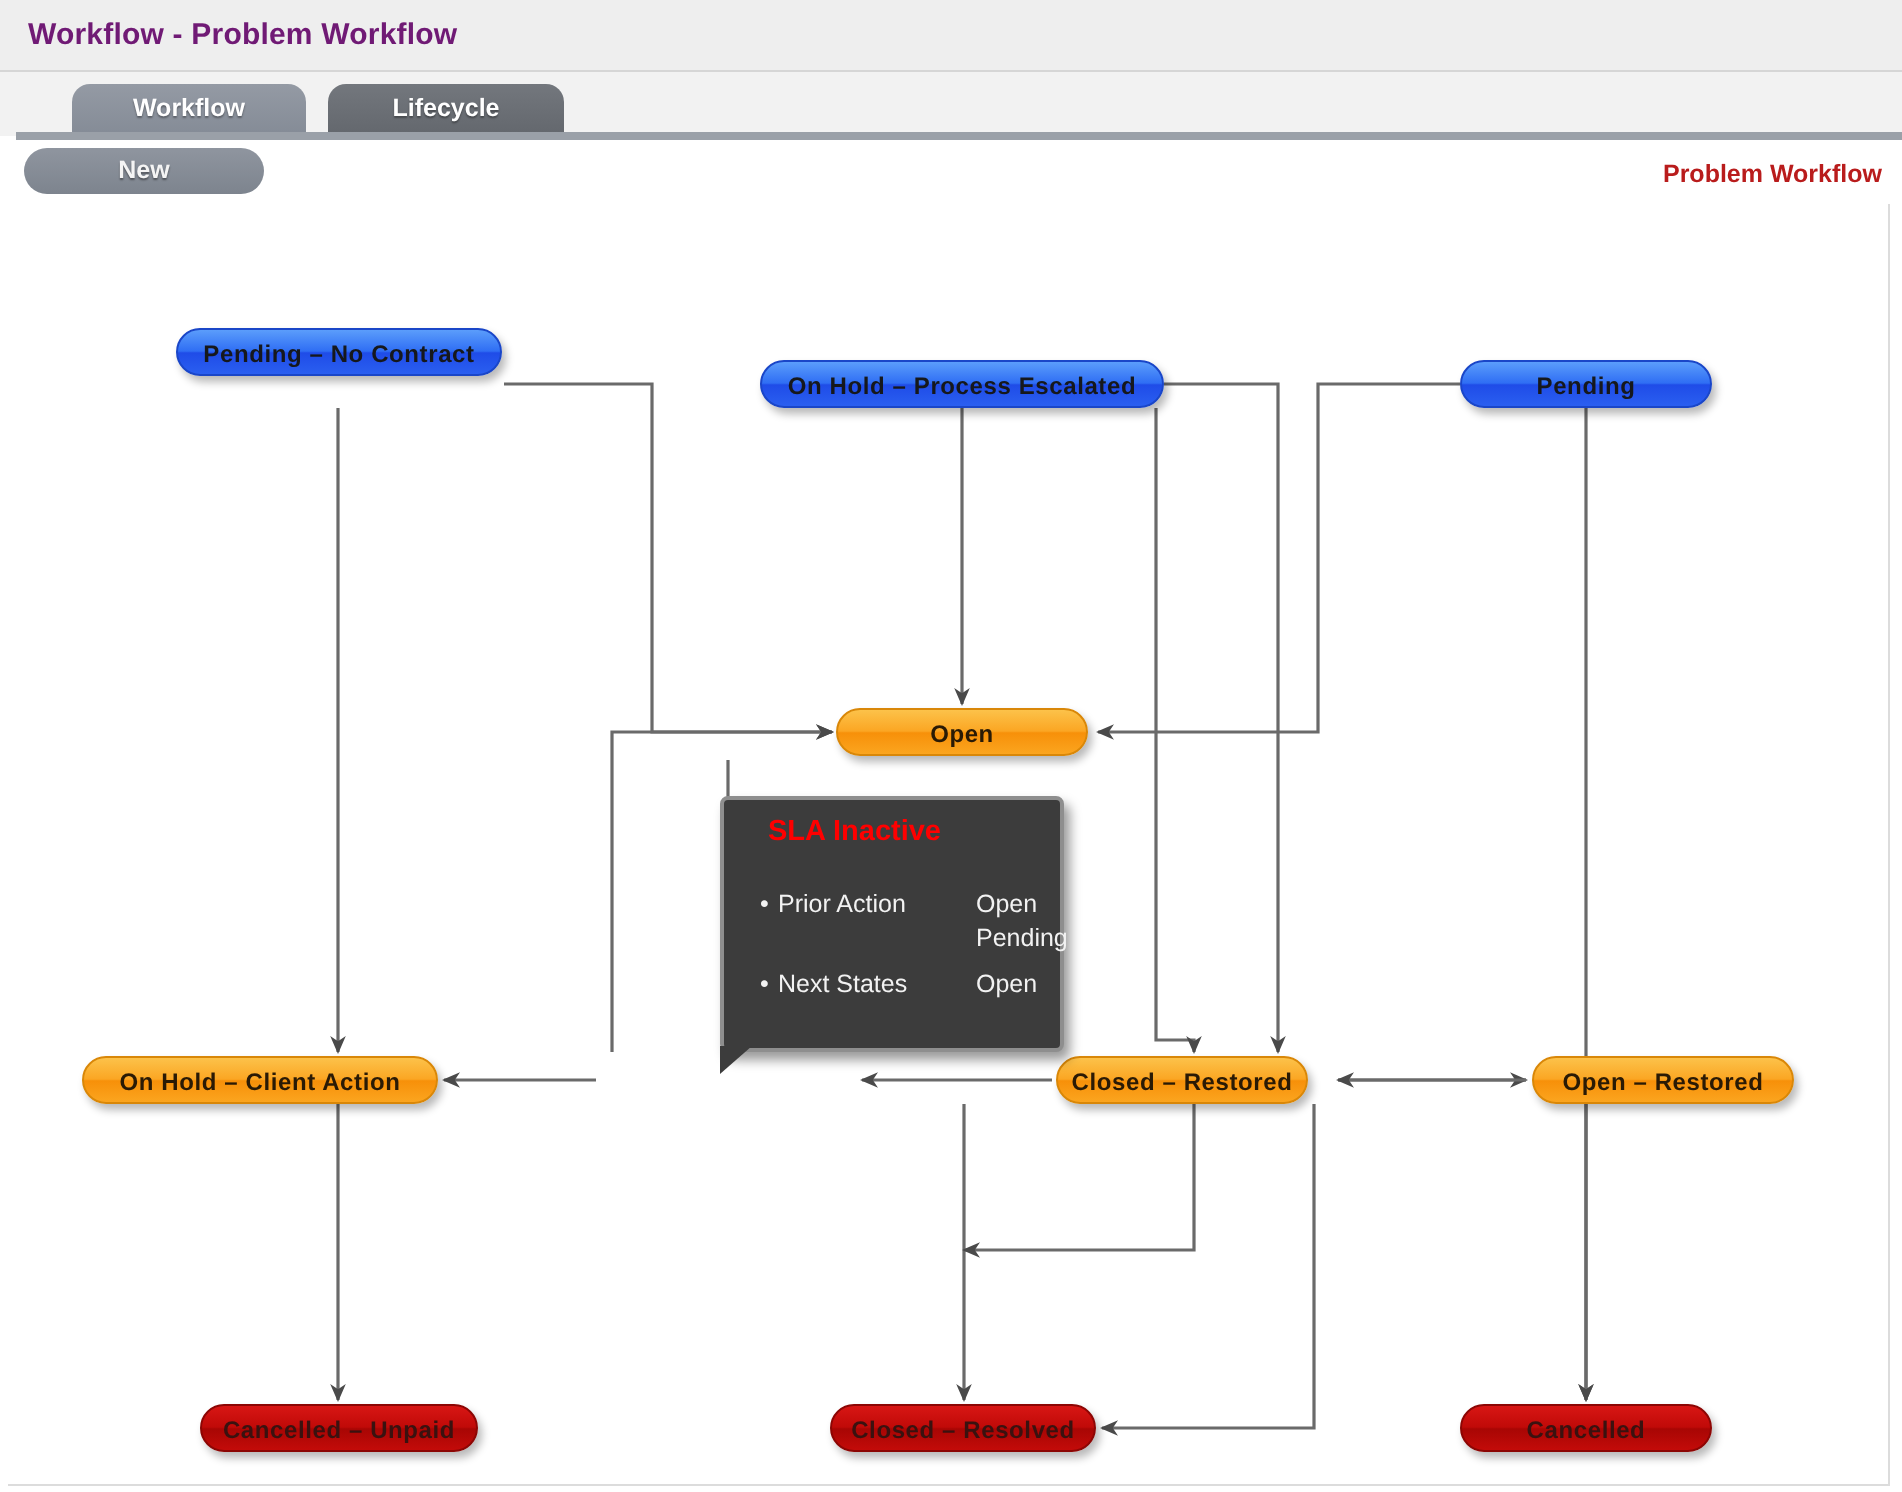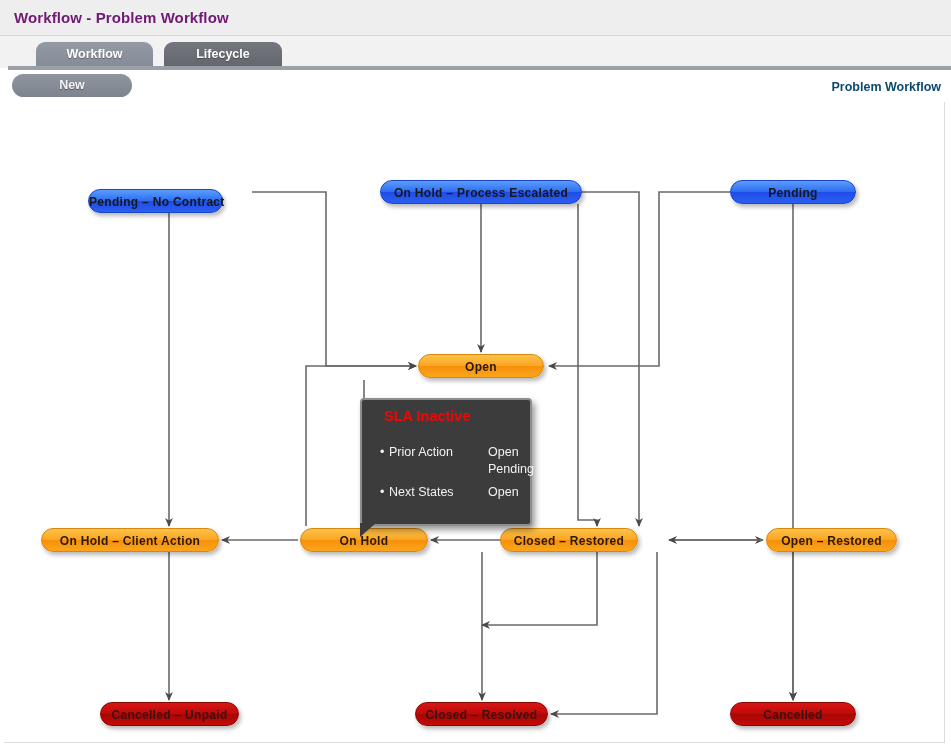--- a/index.html
+++ b/index.html
@@ -95,21 +95,21 @@
     text-shadow: 0 1px 1px rgba(0,0,0,0.4);
     box-sizing: border-box;
   }
   #btn-new { left: 12px; width: 120px; }
 
   #panel-label {
     position: absolute;
     right: 10px; top: 80px;
     font-size: 12.5px;
     font-weight: bold;
-    color: #0c4a6e;
+    color: #b91c1c;
   }
 
   
   #canvas {
     position: absolute;
     left: 4px; top: 102px;
     width: 940px; height: 640px;
     background: #ffffff;
     border-right: 1px solid #dcdcdc;
     border-bottom: 1px solid #dcdcdc;
@@ -251,29 +251,28 @@
 
       <path d="M593,450 L593,523 L478,523" marker-end="url(#ah)"></path>
 
       <path d="M653,450 L653,612 L547,612" marker-end="url(#ah)"></path>
 
       <path d="M789,450 L789,598" marker-end="url(#ah)"></path>
 
     </g>
   </svg>
 
-  <div class="node blue" style="left:84px;  top:87px;  width:135px;">Pending – No Contract</div>
+  <div class="node blue" style="left:84px;  top:62px;  width:163px;">Pending – No Contract</div>
   <div class="node blue" style="left:376px; top:78px;  width:202px;">On Hold – Process Escalated</div>
   <div class="node blue" style="left:726px; top:78px;  width:126px;">Pending</div>
 
   <div class="node orange" style="left:414px; top:252px; width:126px;">Open</div>
 
   <div class="node orange" style="left:37px;  top:426px; width:178px;">On Hold – Client Action</div>
-  <div class="node orange" style="left:296px; top:426px; width:128px;">On Hold</div>
-  <div class="node orange" style="left:496px; top:426px; width:138px;">Closed – Restored</div>
+  <div class="node orange" style="left:524px; top:426px; width:126px;">Closed – Restored</div>
   <div class="node orange" style="left:762px; top:426px; width:131px;">Open – Restored</div>
 
   <div class="node red" style="left:96px;  top:600px; width:139px;">Cancelled – Unpaid</div>
   <div class="node red" style="left:411px; top:600px; width:133px;">Closed – Resolved</div>
   <div class="node red" style="left:726px; top:600px; width:126px;">Cancelled</div>
 
   <div id="tooltip">
     <div class="tt-title">SLA Inactive</div>
 
     <div class="tt-row" id="tt-row-prior">

